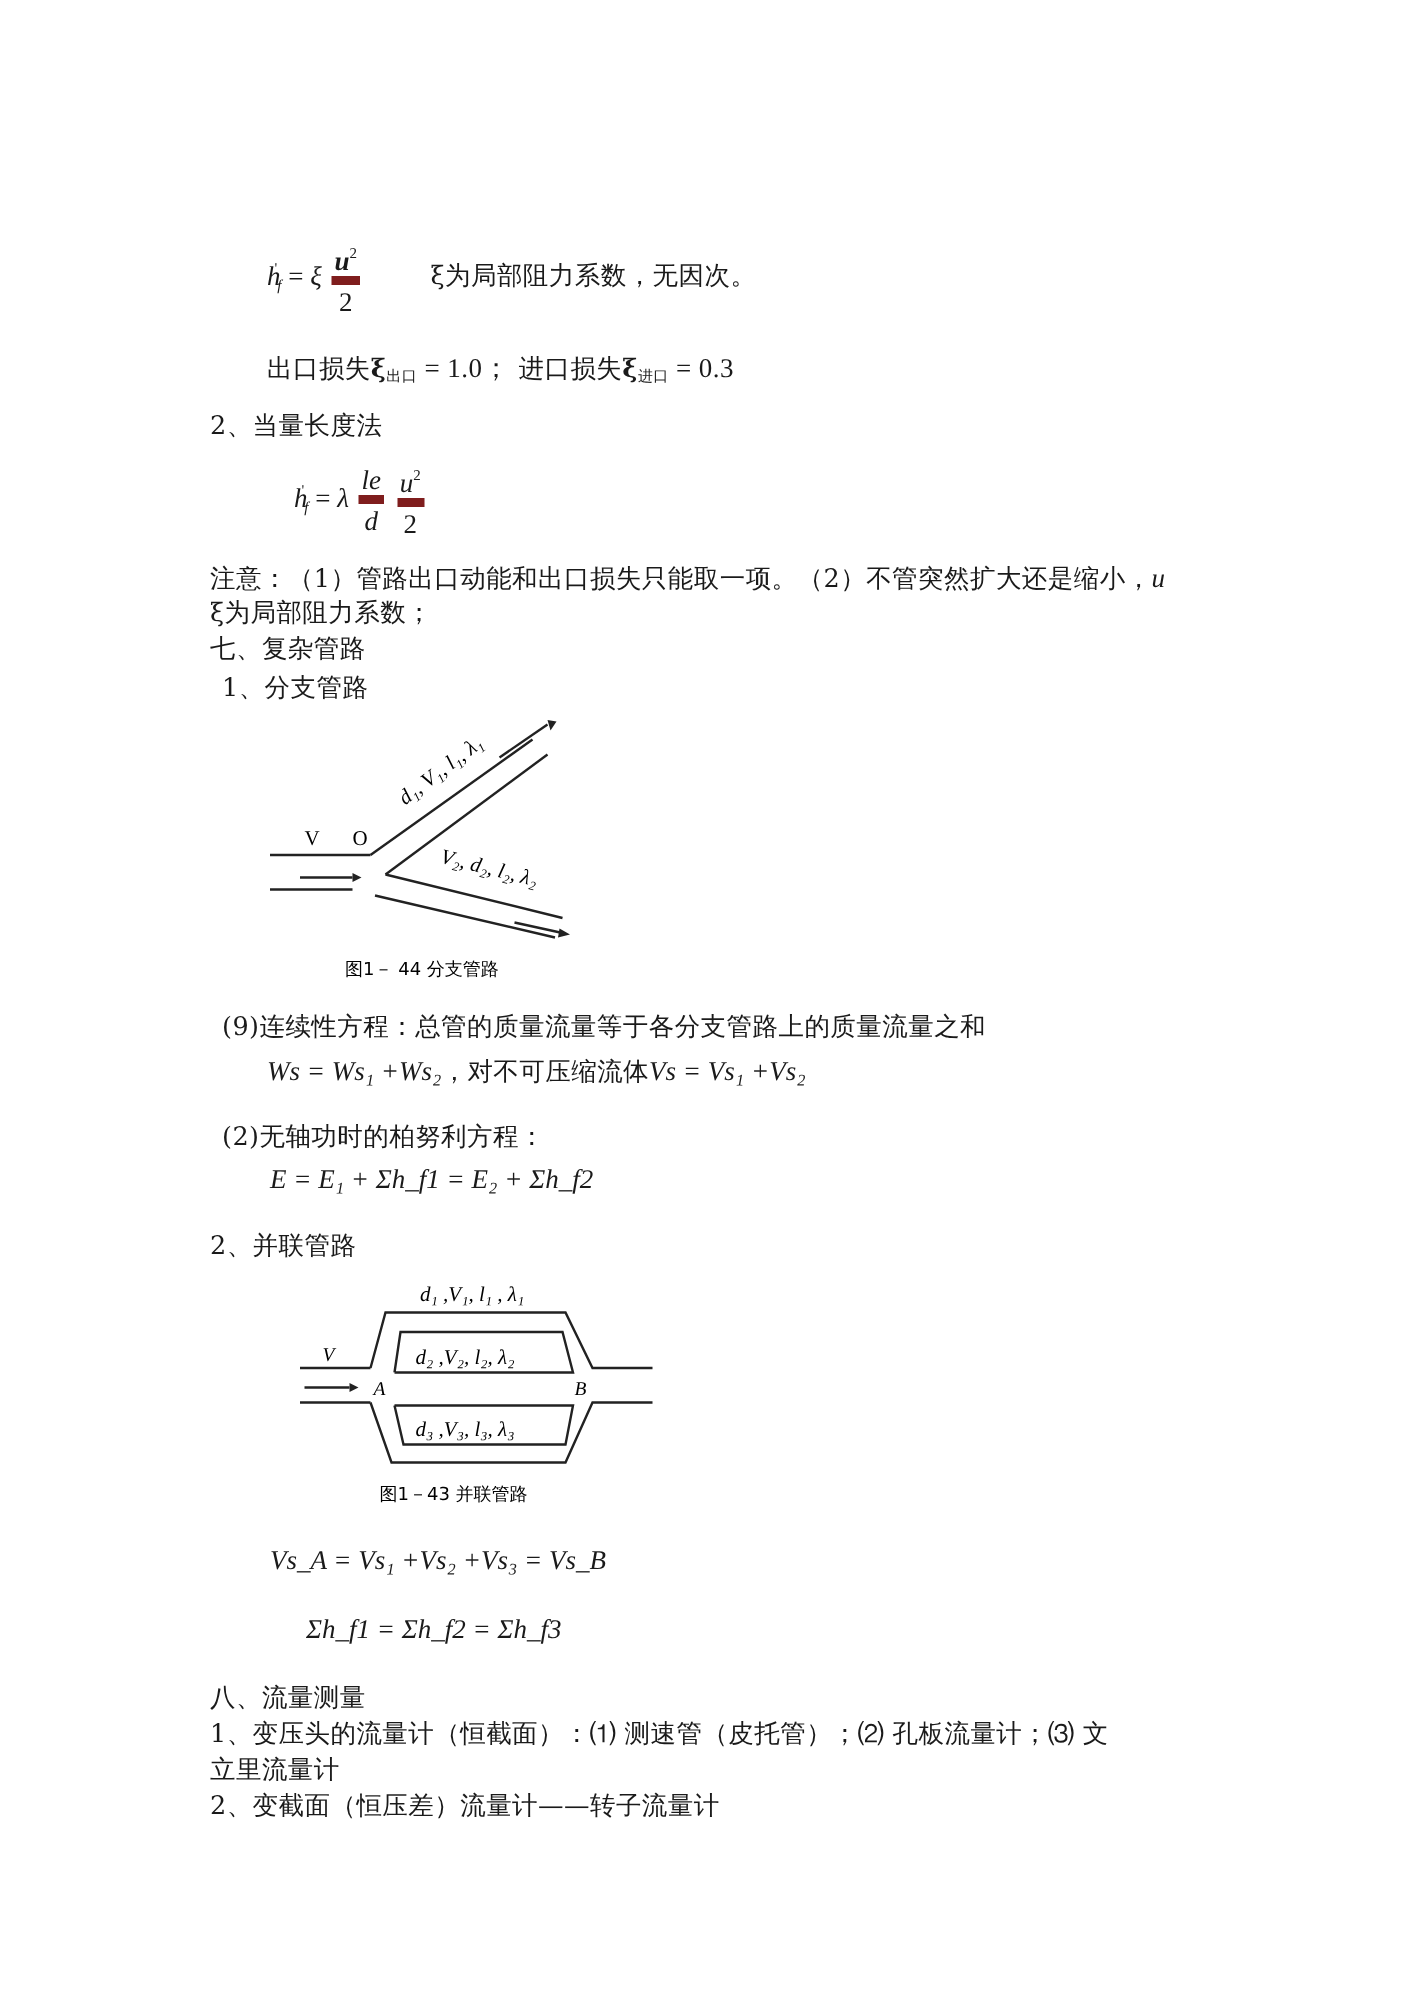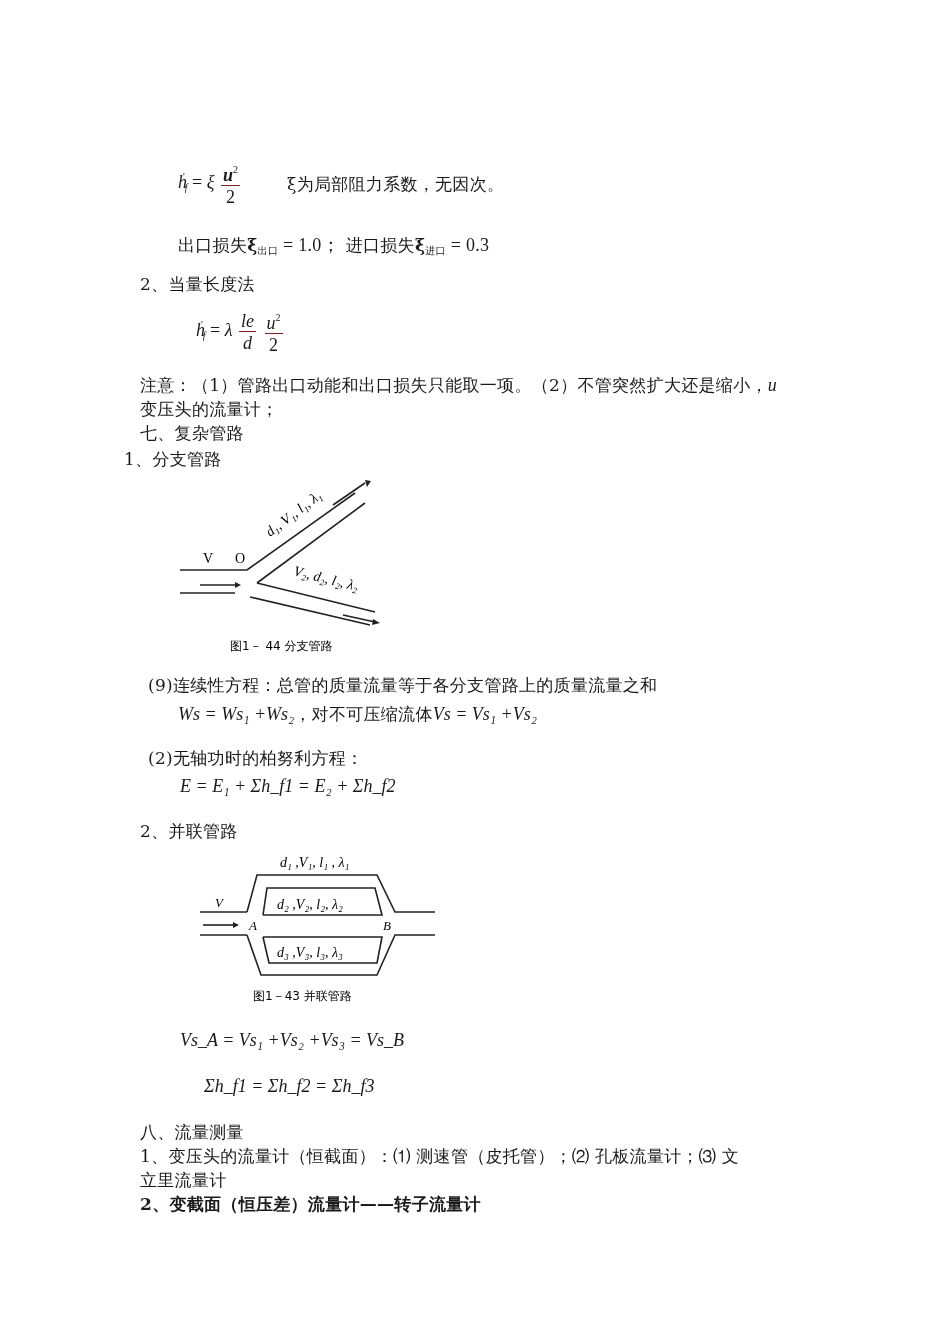--- a/index.html
+++ b/index.html
@@ -6,21 +6,21 @@
     body { width: 950px; height: 1344px; position: relative; overflow: hidden;
       font-family: "DejaVu Serif", "Liberation Serif", serif; color: #1a1a1a; }
     .abs { position: absolute; white-space: nowrap; }
     .txt { font-size: 17px; line-height: 24px; letter-spacing: 0.3px; }
     .math { font-family: "Liberation Serif", "DejaVu Serif", serif; font-size: 18px; }
     .it { font-style: italic; }
     .b { font-weight: bold; }
     sub { font-size: 10px; vertical-align: -3px; font-style: normal; }
     .subi { font-size: 10px; vertical-align: -3px; font-style: italic; }
     .frac { display: inline-flex; flex-direction: column; align-items: center; vertical-align: middle; margin: 0 2px; }
-    .frac .num { border-bottom: 1px solid #7f1d1d; padding: 0 2px; line-height: 20px; }
+    .frac .num { border-bottom: 6px solid #7f1d1d; padding: 0 2px; line-height: 20px; }
     .frac .den { line-height: 22px; padding: 0 2px; }
     sup { font-size: 10px; vertical-align: 8px; }
     .figcap { font-family: "DejaVu Sans", "Liberation Sans", sans-serif; font-size: 12px; color: #333; }
     svg text { font-family: "Liberation Serif", "DejaVu Serif", serif; }
   </style>
 </head>
 <body>
 
 <div class="abs math" style="left:178px; top:160px;">
   <span class="it">h</span><sup style="margin-left:-4px;">'</sup><span class="subi">f</span><span> = </span><span class="it">ξ</span>
@@ -45,24 +45,24 @@
   </span>
   <span class="frac">
     <span class="num"><span class="it">u</span><sup>2</sup></span>
     <span class="den">2</span>
   </span>
 </div>
 
 <div class="abs txt" style="left:140px; top:373px;">
   <span>注意：（1）管路出口动能和出口损失只能取一项。（2）不管突然扩大还是缩小，</span><span class="it math">u</span>
 </div>
-<div class="abs txt" style="left:140px; top:397px;">变压头的流量计；</div>
+<div class="abs txt" style="left:140px; top:397px;">ξ为局部阻力系数；</div>
 
 <div class="abs txt" style="left:140px; top:421px;">七、复杂管路</div>
-<div class="abs txt" style="left:124px; top:447px;">1、分支管路</div>
+<div class="abs txt" style="left:148px; top:447px;">1、分支管路</div>
 
 <svg class="abs" style="left:175px; top:475px;" width="240" height="185">
   <g stroke="#222" stroke-width="1.6" fill="none">
     <line x1="5" y1="95" x2="72" y2="95"></line>
     <line x1="5" y1="118" x2="60" y2="118"></line>
     <line x1="72" y1="95" x2="180" y2="18"></line>
     <line x1="82" y1="108" x2="190" y2="28"></line>
     <line x1="82" y1="108" x2="200" y2="137"></line>
     <line x1="75" y1="122" x2="195" y2="150"></line>
     <line x1="25" y1="110" x2="60" y2="110"></line>
@@ -110,13 +110,13 @@
   <text x="188" y="85" font-size="13" font-style="italic">B</text>
   <text x="58" y="155" font-size="12" style="font-family:'DejaVu Sans',sans-serif;">图1－43  并联管路</text>
 </svg>
 
 <div class="abs math it" style="left:180px; top:1030px;">Vs_A = Vs₁ +Vs₂ +Vs₃ = Vs_B</div>
 <div class="abs math it" style="left:180px; top:1076px;margin-left:24px;">Σh_f1 = Σh_f2 = Σh_f3</div>
 
 <div class="abs txt" style="left:140px; top:1120px;">八、流量测量</div>
 <div class="abs txt" style="left:140px; top:1144px;">1、变压头的流量计（恒截面）：⑴ 测速管（皮托管）；⑵ 孔板流量计；⑶ 文</div>
 <div class="abs txt" style="left:140px; top:1168px;">立里流量计</div>
-<div class="abs txt" style="left:140px; top:1192px;font-weight:bold;">2、变截面（恒压差）流量计——转子流量计</div>
+<div class="abs txt" style="left:140px; top:1192px;">2、变截面（恒压差）流量计——转子流量计</div>
 
 </body></html>

